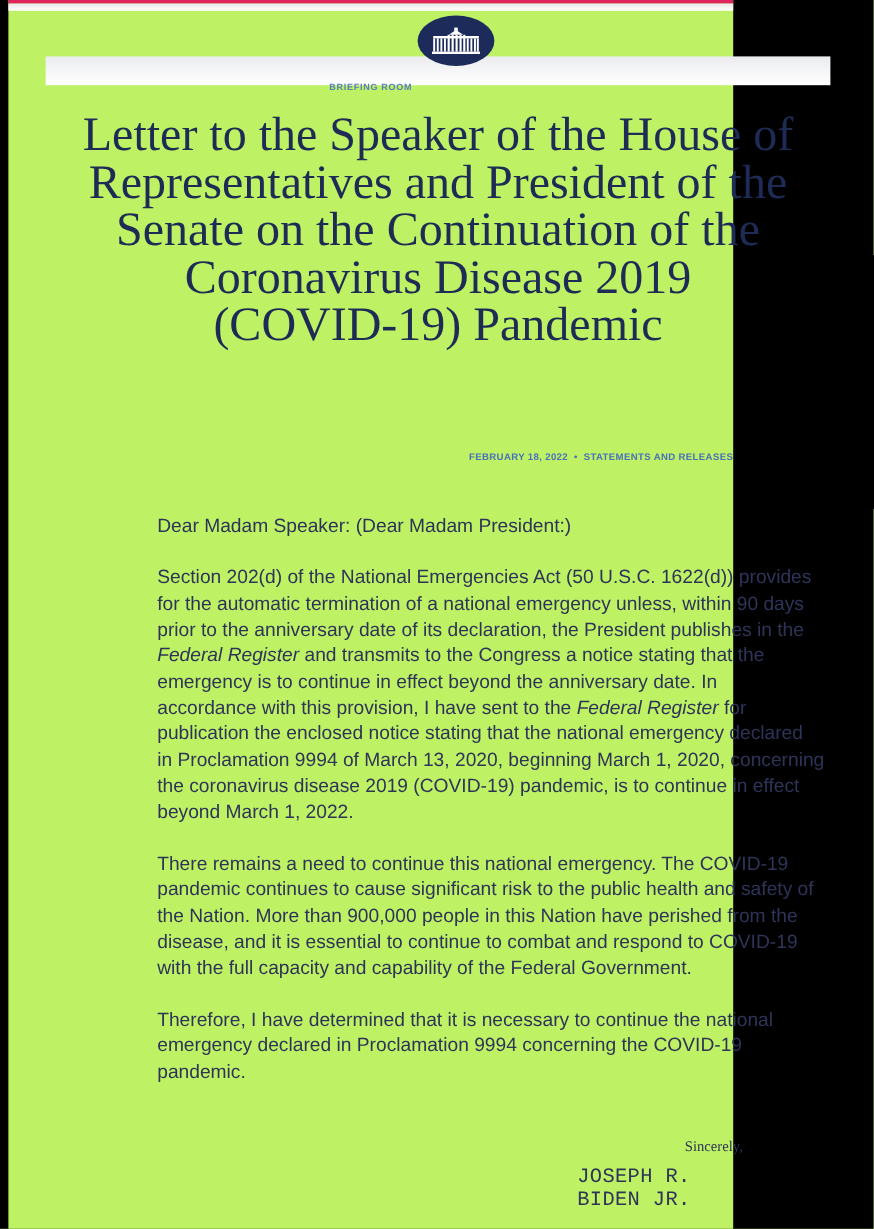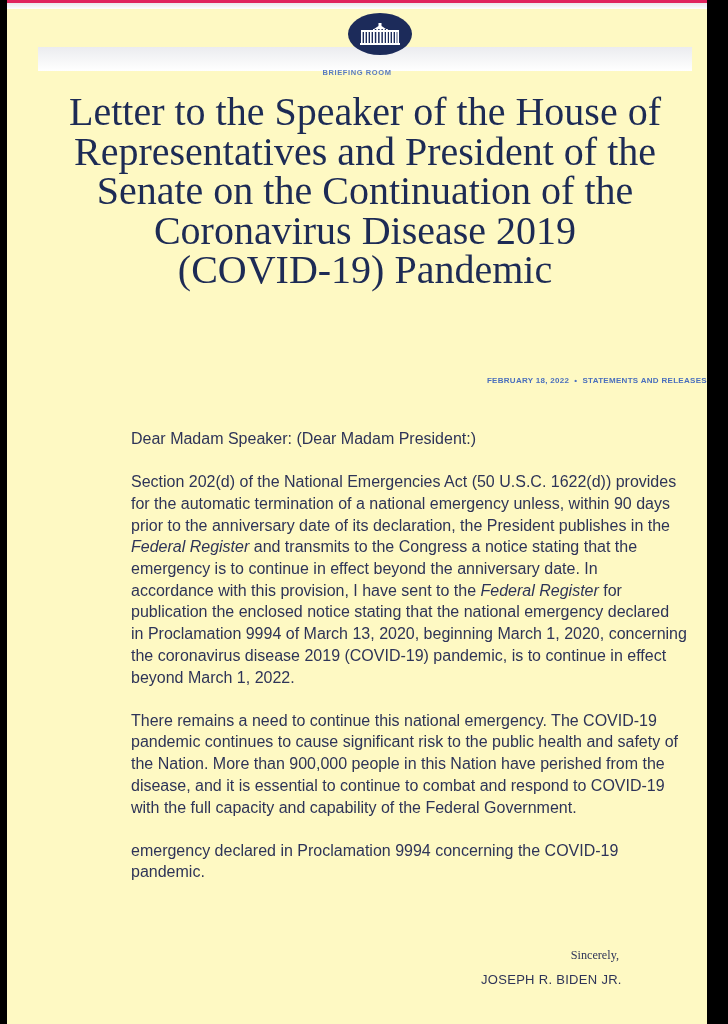--- a/index.html
+++ b/index.html
@@ -3,22 +3,22 @@
   <meta charset="utf-8">
   <style>
     html, body { margin: 0; padding: 0; }
     body {
       width: 728px; height: 1024px; overflow: hidden;
       background: #000;
       position: relative;
       font-family: "Liberation Serif", "DejaVu Serif", serif;
     }
     .page {
-      position: absolute; left: 7px; top: 0; width: 700px; height: 1024px;
-      background: #fef9c3;
+      position: absolute; left: 7px; top: 0; width: 604px; height: 1024px;
+      background: #bef264;
     }
     .top-bar {
       position: absolute; left: 0; top: 0; width: 100%; height: 3px;
       background: #e0245e;
     }
     .top-shadow {
       position: absolute; left: 0; top: 3px; width: 100%; height: 6px;
       background: linear-gradient(#e9e9ec, #ffffff);
     }
     .gray-band {
@@ -66,22 +66,22 @@
     .body em { font-style: italic; }
     .closing {
       position: absolute; left: 0; width: 612px; top: 928px;
       text-align: right;
       font-size: 12.2px; color: #2e3458;
       font-family: "Liberation Serif", "DejaVu Serif", serif;
       margin-top: 20px;
     }
     .signature {
       position: absolute; left: 474px; top: 972px;
-      font-size: 13px; letter-spacing: 0.3px; color: #2e3458;
-      font-family: Liberation Sans, sans-serif;
+      font-size: 17px; letter-spacing: 0.3px; color: #2e3458;
+      font-family: Liberation Mono, monospace;
     }
   </style>
 </head>
 <body>
 
 <div class="page">
   <div class="top-bar"></div>
   <div class="top-shadow"></div>
   <div class="gray-band"></div>
 
@@ -141,20 +141,21 @@
 
     <p>
       <span class="line">There remains a need to continue this national emergency.  The COVID-19</span>
       <span class="line">pandemic continues to cause significant risk to the public health and safety of</span>
       <span class="line">the Nation.  More than 900,000 people in this Nation have perished from the</span>
       <span class="line">disease, and it is essential to continue to combat and respond to COVID-19</span>
       <span class="line">with the full capacity and capability of the Federal Government.</span>
     </p>
 
     <p>
+      <span class="line">Therefore, I have determined that it is necessary to continue the national</span>
       <span class="line">emergency declared in Proclamation 9994 concerning the COVID-19</span>
       <span class="line">pandemic.</span>
     </p>
   </div>
 
   <div class="closing">Sincerely,</div>
   <div class="signature">JOSEPH R. BIDEN JR.</div>
 </div>
 
 </body></html>

